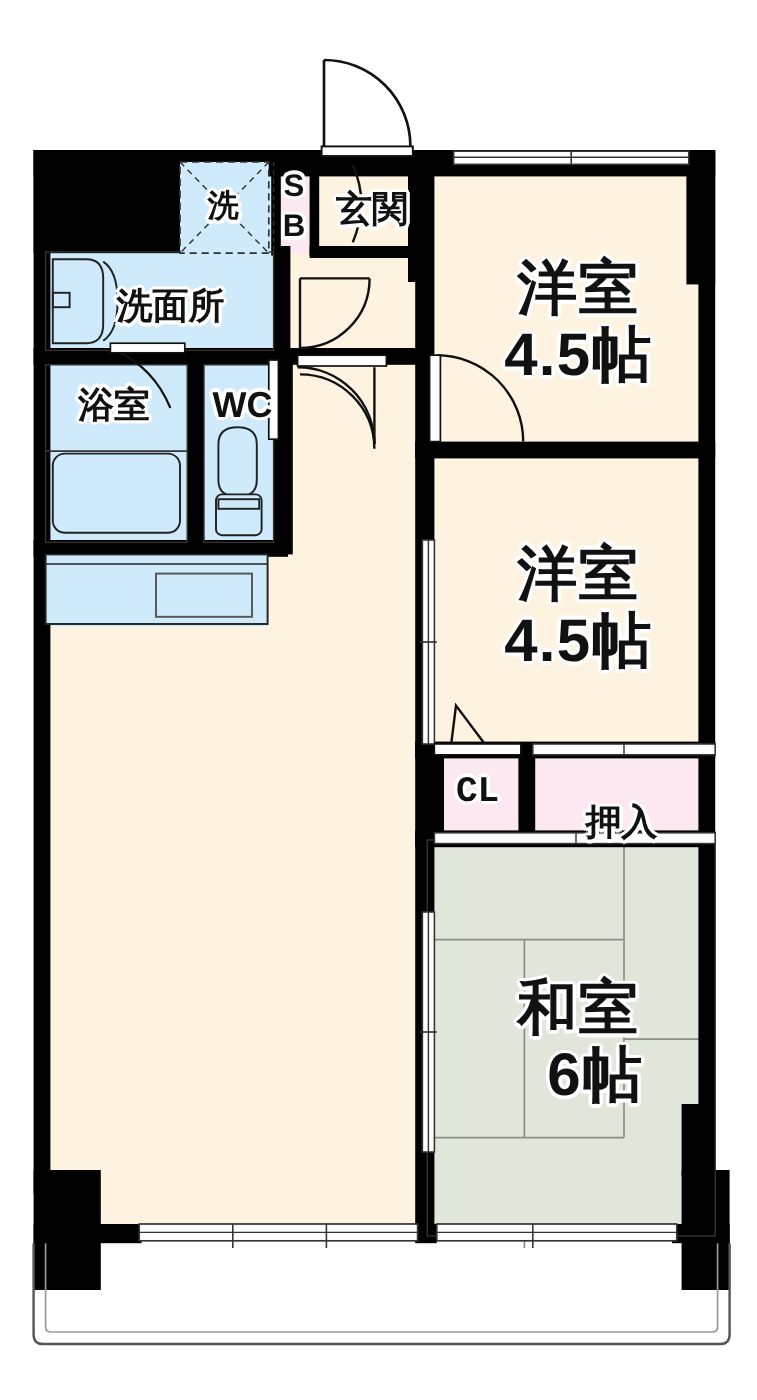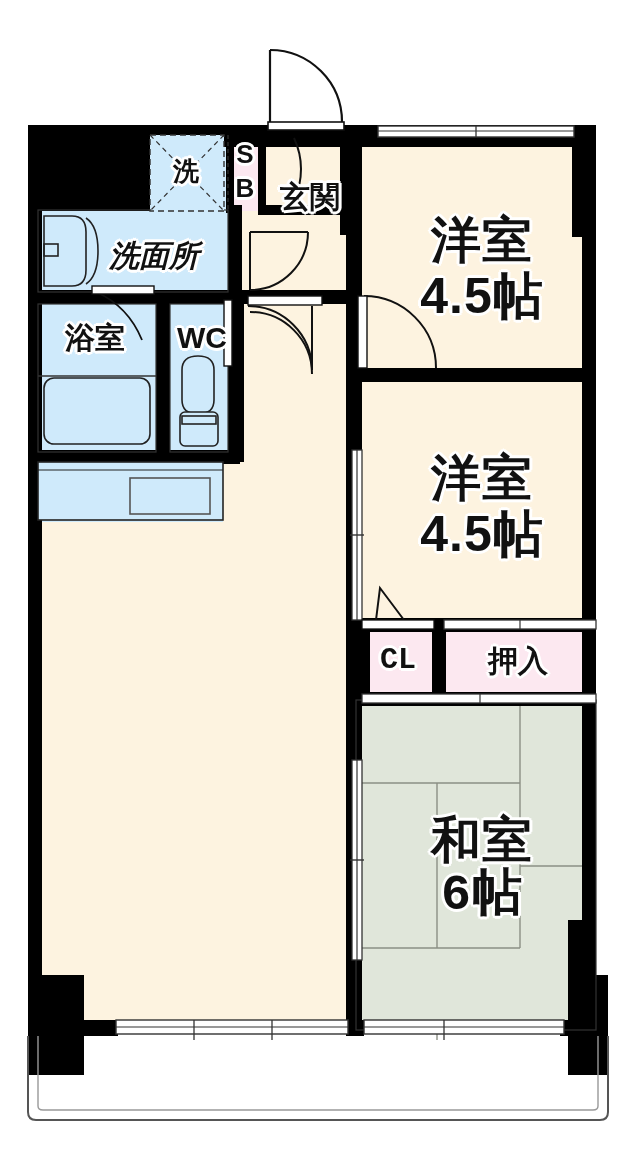--- a/index.html
+++ b/index.html
@@ -232,25 +232,25 @@
   </svg>
 
 
   <div class="lbl big ctr" style="left:482px;top:240px;">洋室</div>
   <div class="lbl big ctr" style="left:482px;top:296px;">4.5帖</div>
 
   <div class="lbl big ctr" style="left:482px;top:478px;">洋室</div>
   <div class="lbl big ctr" style="left:482px;top:534px;">4.5帖</div>
 
   <div class="lbl big ctr" style="left:482px;top:840px;">和室</div>
-  <div class="lbl big ctr" style="left:482px;top:896px;font-family:Liberation Mono, monospace;">6帖</div>
-
-  <div class="lbl med ctr" style="left:310px;top:175px;margin-top:22px;">玄関</div>
-  <div class="lbl med ctr" style="left:154px;top:256px;font-style:italic;">洗面所</div>
+  <div class="lbl big ctr" style="left:496px;top:896px;">6帖</div>
+
+  <div class="lbl med ctr" style="left:310px;top:175px;">玄関</div>
+  <div class="lbl med ctr" style="left:142px;top:256px;">洗面所</div>
   <div class="lbl med ctr" style="left:95px;top:338px;">浴室</div>
   <div class="lbl med ctr" style="left:202px;top:338px;">WC</div>
   <div class="lbl sm ctr" style="left:186px;top:172px;">洗</div>
   <div class="lbl sm ctr" style="left:245px;top:154px;line-height:1;">S</div>
   <div class="lbl sm ctr" style="left:245px;top:188px;line-height:1;">B</div>
   <div class="lbl med ctr" style="left:398px;top:661px;font-family:Liberation Mono, monospace;">CL</div>
-  <div class="lbl med ctr" style="left:518px;top:661px;text-align:right;">押入</div>
+  <div class="lbl med ctr" style="left:518px;top:686px;text-align:right;">押入</div>
 
 </div>
 
 </body></html>

